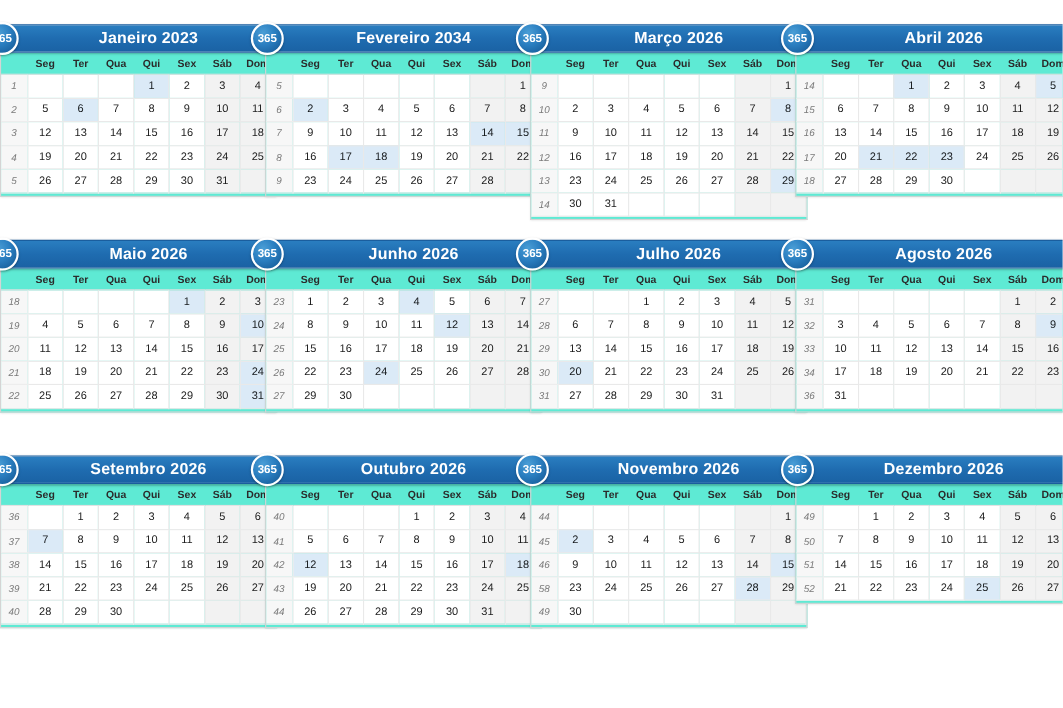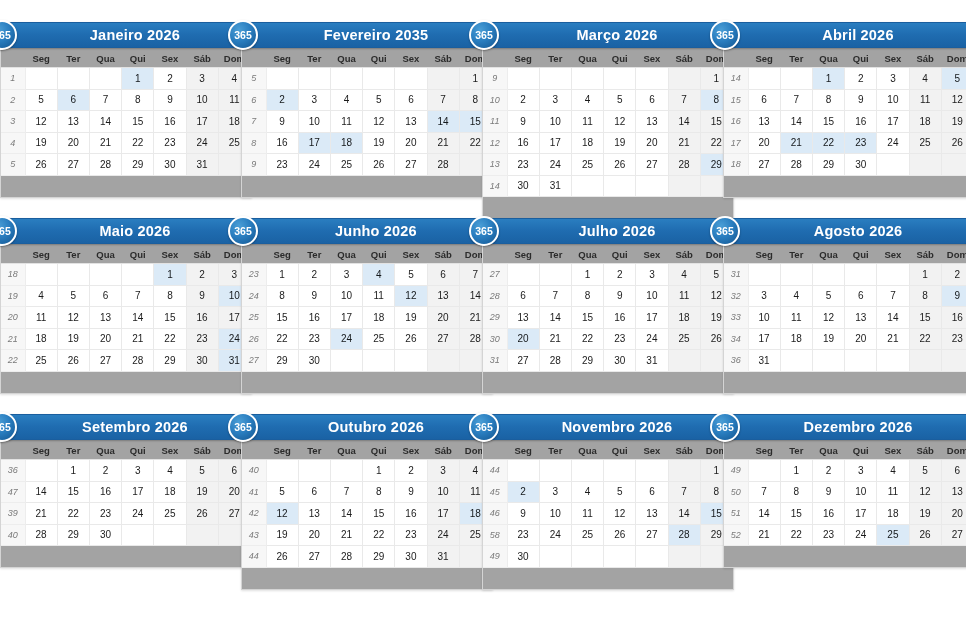--- a/index.html
+++ b/index.html
@@ -61,23 +61,23 @@
     font-size: 10.5px;
     font-weight: bold;
     display: flex;
     align-items: center;
     justify-content: center;
     box-sizing: border-box;
   }
   .month-body {
     border: 1px solid #d4d4d4;
     border-top: none;
-    background: #a3a3a3;
+    background: #5eead4;
     box-shadow: 0 1px 2px rgba(0,0,0,0.12);
-    padding: 2px 0 21px 0;
+    padding: 2px 0 2px 0;
   }
   table.cal {
     width: 100%;
     border-collapse: collapse;
     table-layout: fixed;
   }
   table.cal th {
     font-size: 9.5px;
     font-weight: bold;
     color: #2b2b2b;
@@ -119,21 +119,21 @@
     border-bottom: 1px solid #e2e2e2;
   }
 </style>
 </head>
 <body>
 
 <div class="year-grid">
     <div class="month">
       <div class="month-header">
         <div class="badge">365</div>
-        <div class="month-title">Janeiro 2026</div>
+        <div class="month-title">Janeiro 2023</div>
       </div>
       <div class="month-body">
         <table class="cal">
           <thead>
             <tr class="hdr">
               <th class="wk"></th>
               <th>Seg</th>
               <th>Ter</th>
               <th>Qua</th>
               <th>Qui</th>
@@ -193,21 +193,21 @@
               <td class="weekend">31</td>
               <td class="weekend empty"></td>
             </tr>
           </tbody>
         </table>
       </div>
     </div>
     <div class="month">
       <div class="month-header">
         <div class="badge">365</div>
-        <div class="month-title">Fevereiro 2035</div>
+        <div class="month-title">Fevereiro 2034</div>
       </div>
       <div class="month-body">
         <table class="cal">
           <thead>
             <tr class="hdr">
               <th class="wk"></th>
               <th>Seg</th>
               <th>Ter</th>
               <th>Qua</th>
               <th>Qui</th>
@@ -749,21 +749,31 @@
               <td class="wk">36</td>
               <td class="empty"></td>
               <td>1</td>
               <td>2</td>
               <td>3</td>
               <td>4</td>
               <td class="weekend">5</td>
               <td class="weekend">6</td>
             </tr>
             <tr>
-              <td class="wk">47</td>
+              <td class="wk">37</td>
+              <td class="hl">7</td>
+              <td>8</td>
+              <td>9</td>
+              <td>10</td>
+              <td>11</td>
+              <td class="weekend">12</td>
+              <td class="weekend">13</td>
+            </tr>
+            <tr>
+              <td class="wk">38</td>
               <td>14</td>
               <td>15</td>
               <td>16</td>
               <td>17</td>
               <td>18</td>
               <td class="weekend">19</td>
               <td class="weekend">20</td>
             </tr>
             <tr>
               <td class="wk">39</td>

